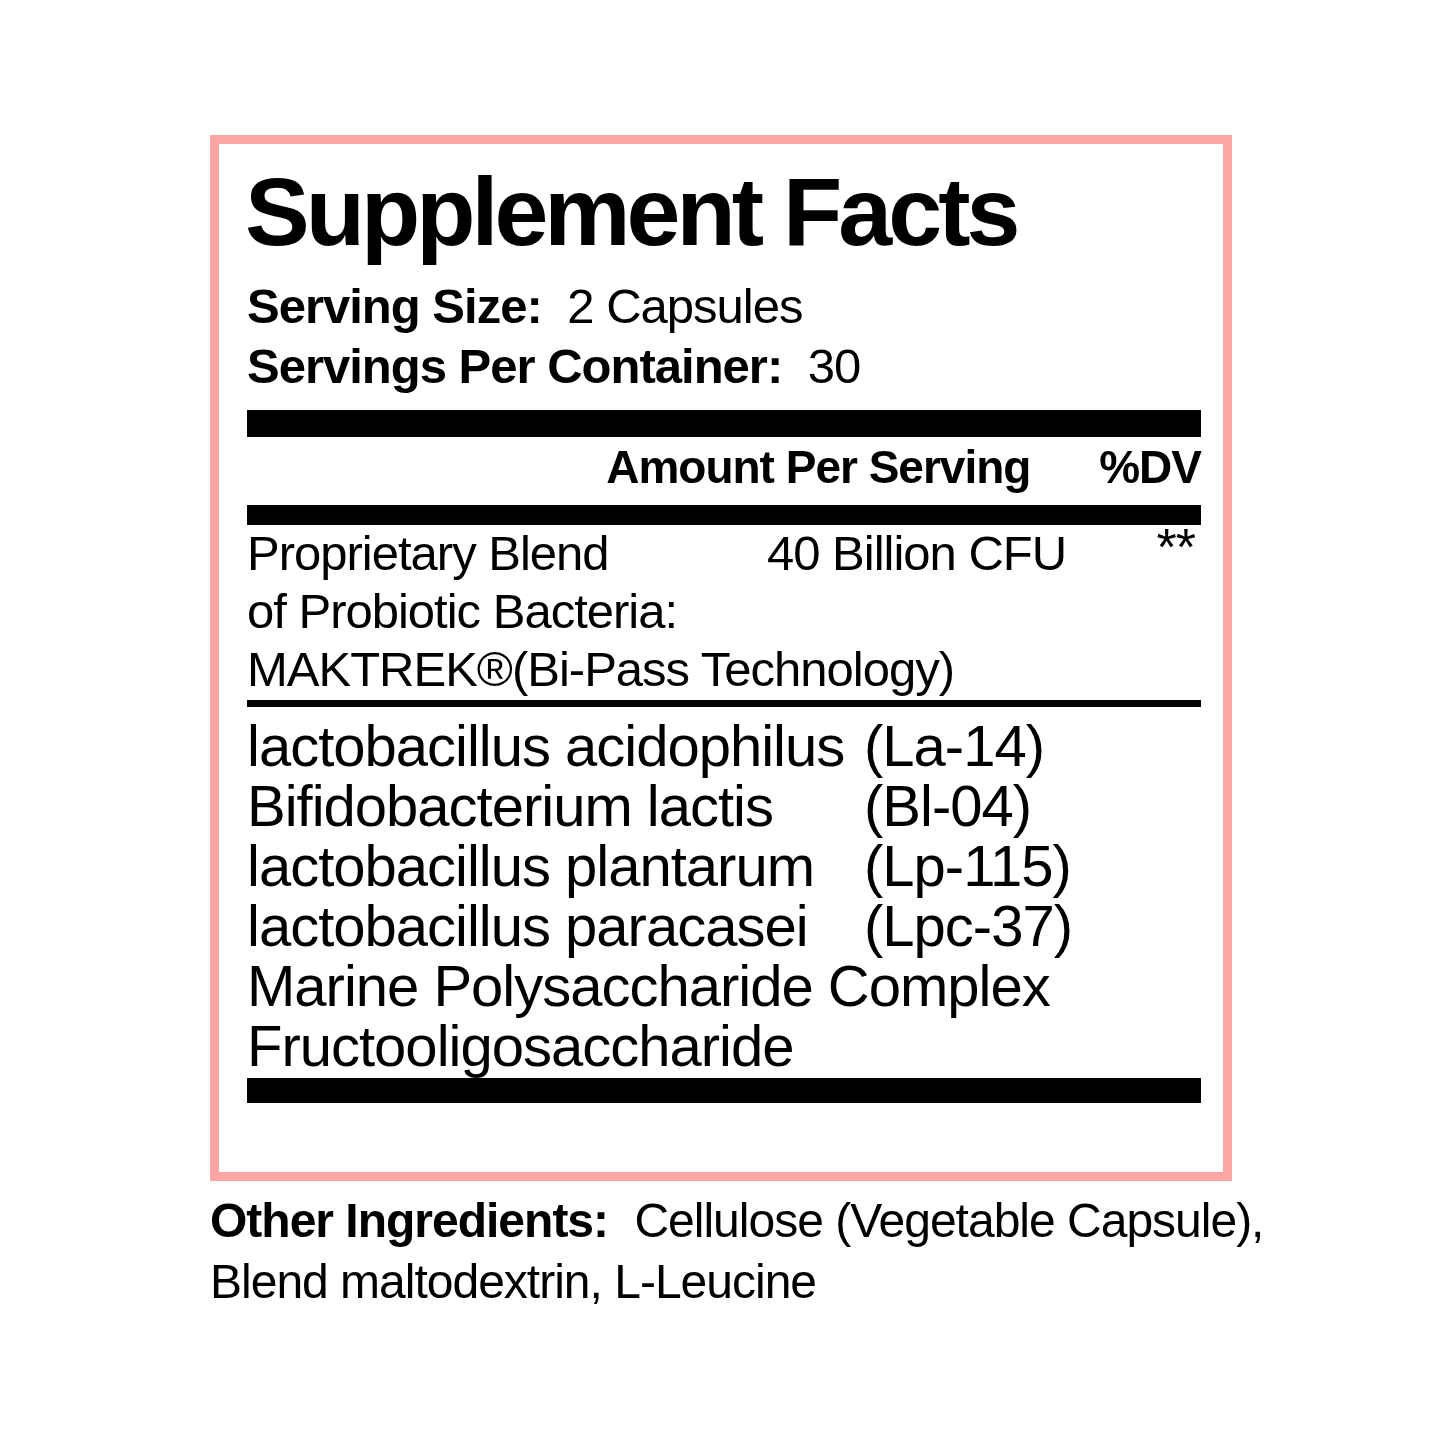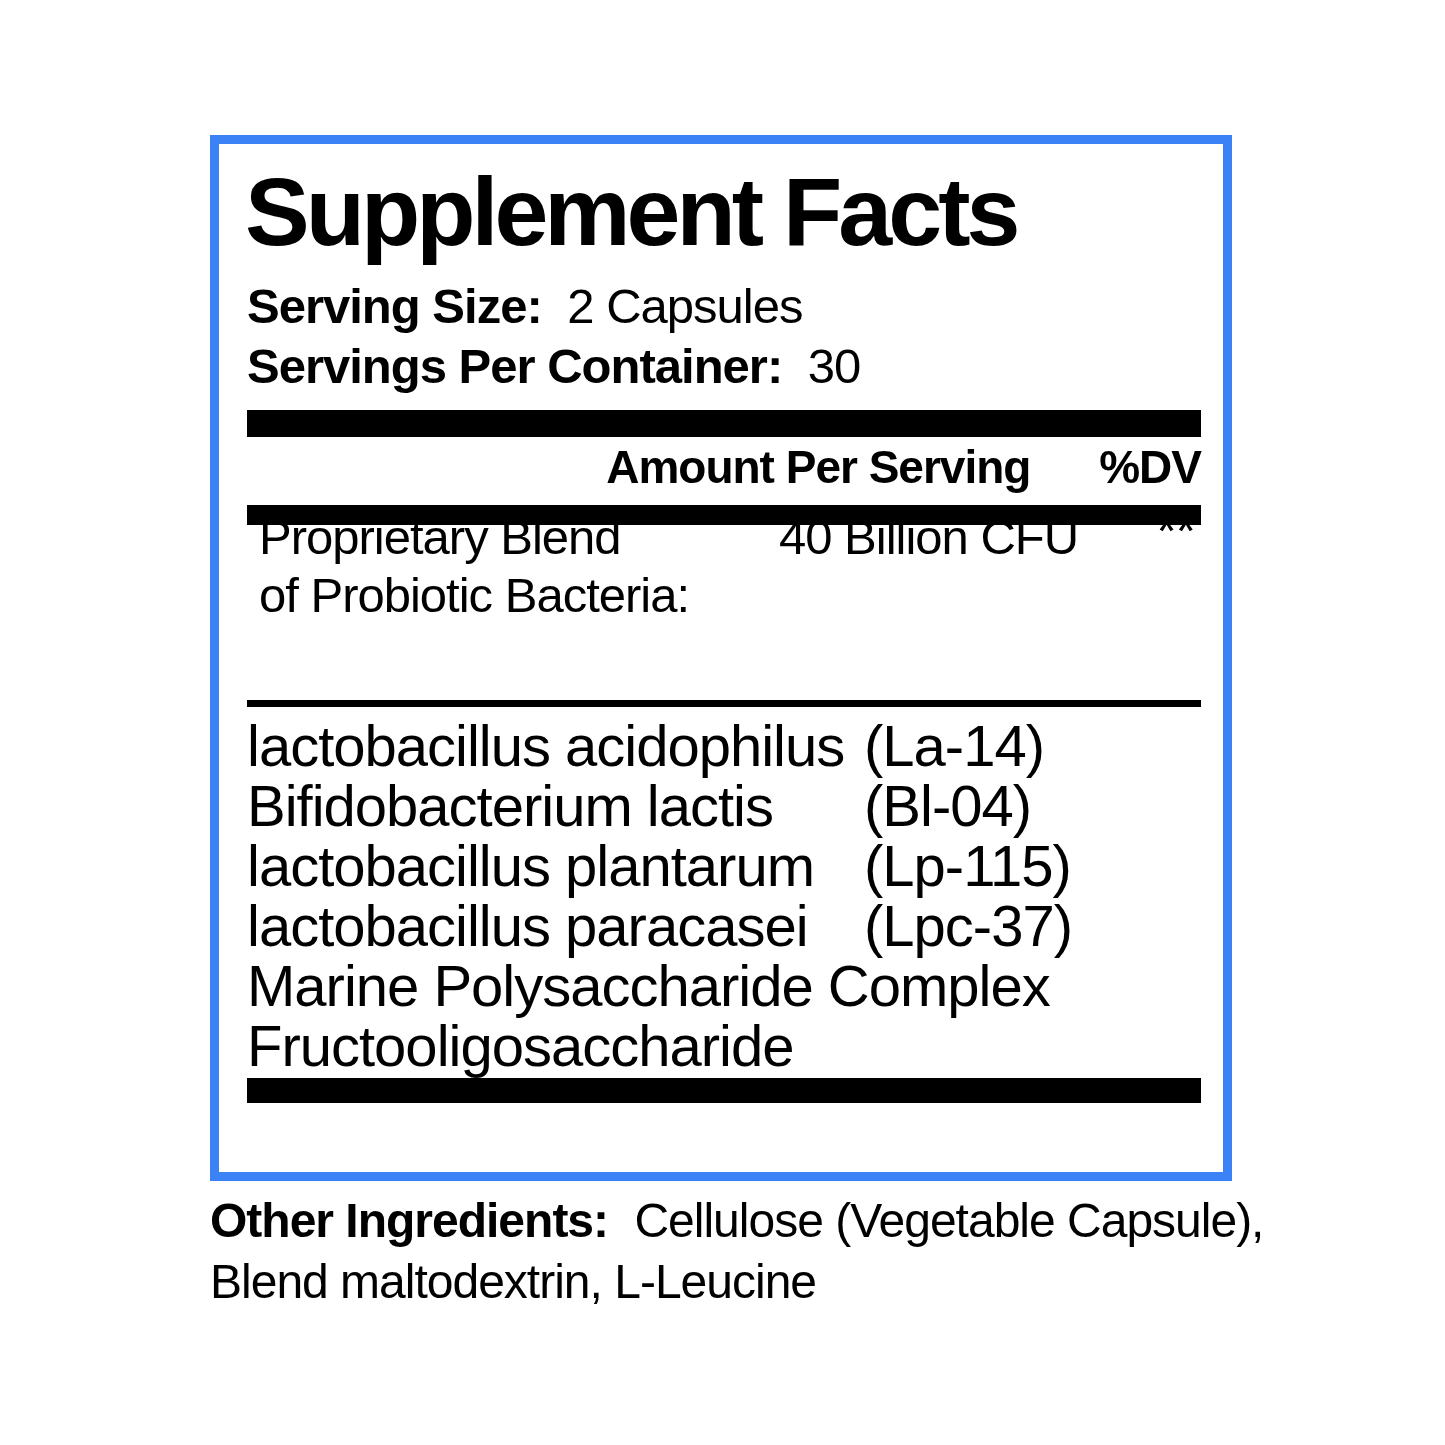--- a/index.html
+++ b/index.html
@@ -16,21 +16,21 @@
     overflow: hidden;
   }
   .b { font-weight: bold; }
 
   .facts-box {
     position: absolute;
     left: 210px;
     top: 135px;
     width: 1004px;
     height: 1028px;
-    border: 9px solid #3b82f6;
+    border: 9px solid #fca5a5;
     background: #ffffff;
     box-sizing: content-box;
   }
   .title {
     position: absolute;
     left: 26px;
     top: 12px;
     font-size: 97px;
     font-weight: bold;
     letter-spacing: -4px;
@@ -68,25 +68,24 @@
     letter-spacing: -1px;
     white-space: nowrap;
     line-height: 1.1;
   }
   .dv-gap { margin-left: 57px; }
 
   .pb-row {
     position: absolute;
     left: 28px;
     right: 22px;
-    top: 364px;
+    top: 380px;
     font-size: 49px;
     line-height: 58px;
     letter-spacing: -1px;
-    margin-left: 12px;
   }
   .pb-name div { white-space: nowrap; }
   .pb-amount {
     position: absolute;
     left: 520px;
     top: 0;
     white-space: nowrap;
   }
   .pb-dv {
     position: absolute;
@@ -171,20 +170,21 @@
       <span>Amount Per Serving</span>
       <span class="dv-gap">%DV</span>
     </div>
 
     <div class="bar bar2"></div>
 
     <div class="pb-row">
       <div class="pb-name">
         <div>Proprietary Blend</div>
         <div>of Probiotic Bacteria:</div>
+        <div>MAKTREK®(Bi-Pass Technology)</div>
       </div>
       <span class="pb-amount">40 Billion CFU</span>
       <span class="pb-dv">**</span>
     </div>
 
     <div class="thin-rule"></div>
 
     <div class="ing-rows">
       <div class="ing-row">
         <span class="ing-name">lactobacillus acidophilus</span>

